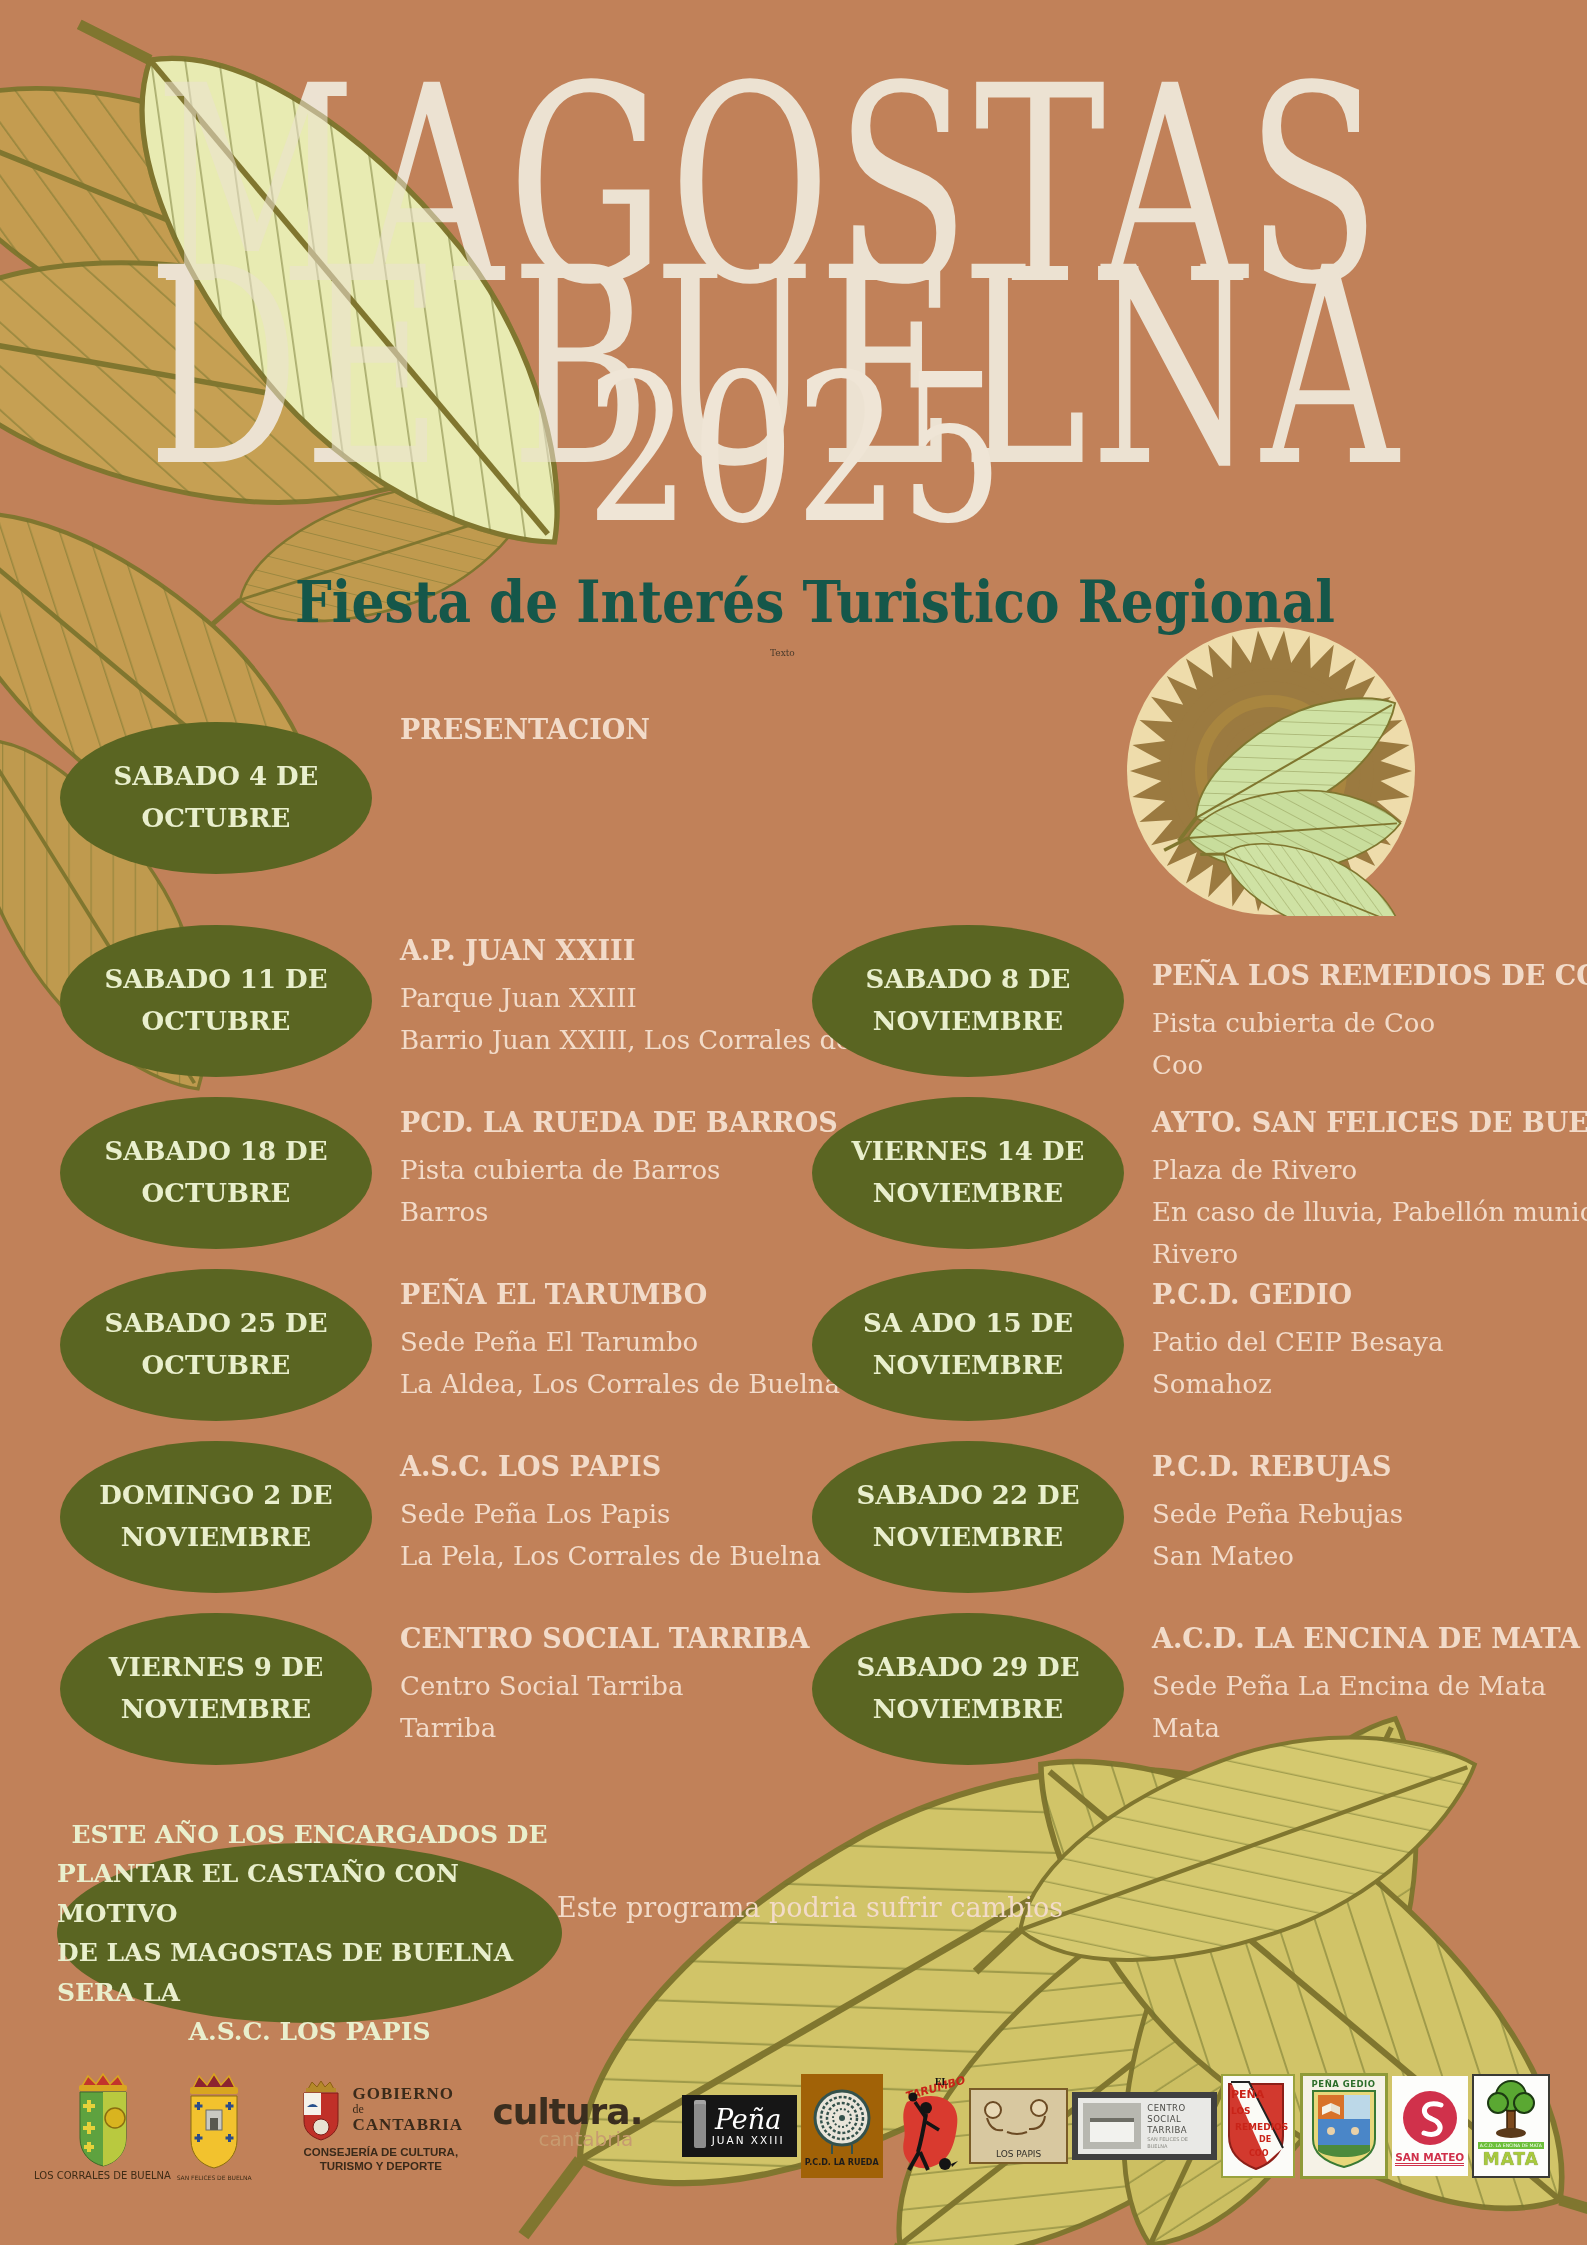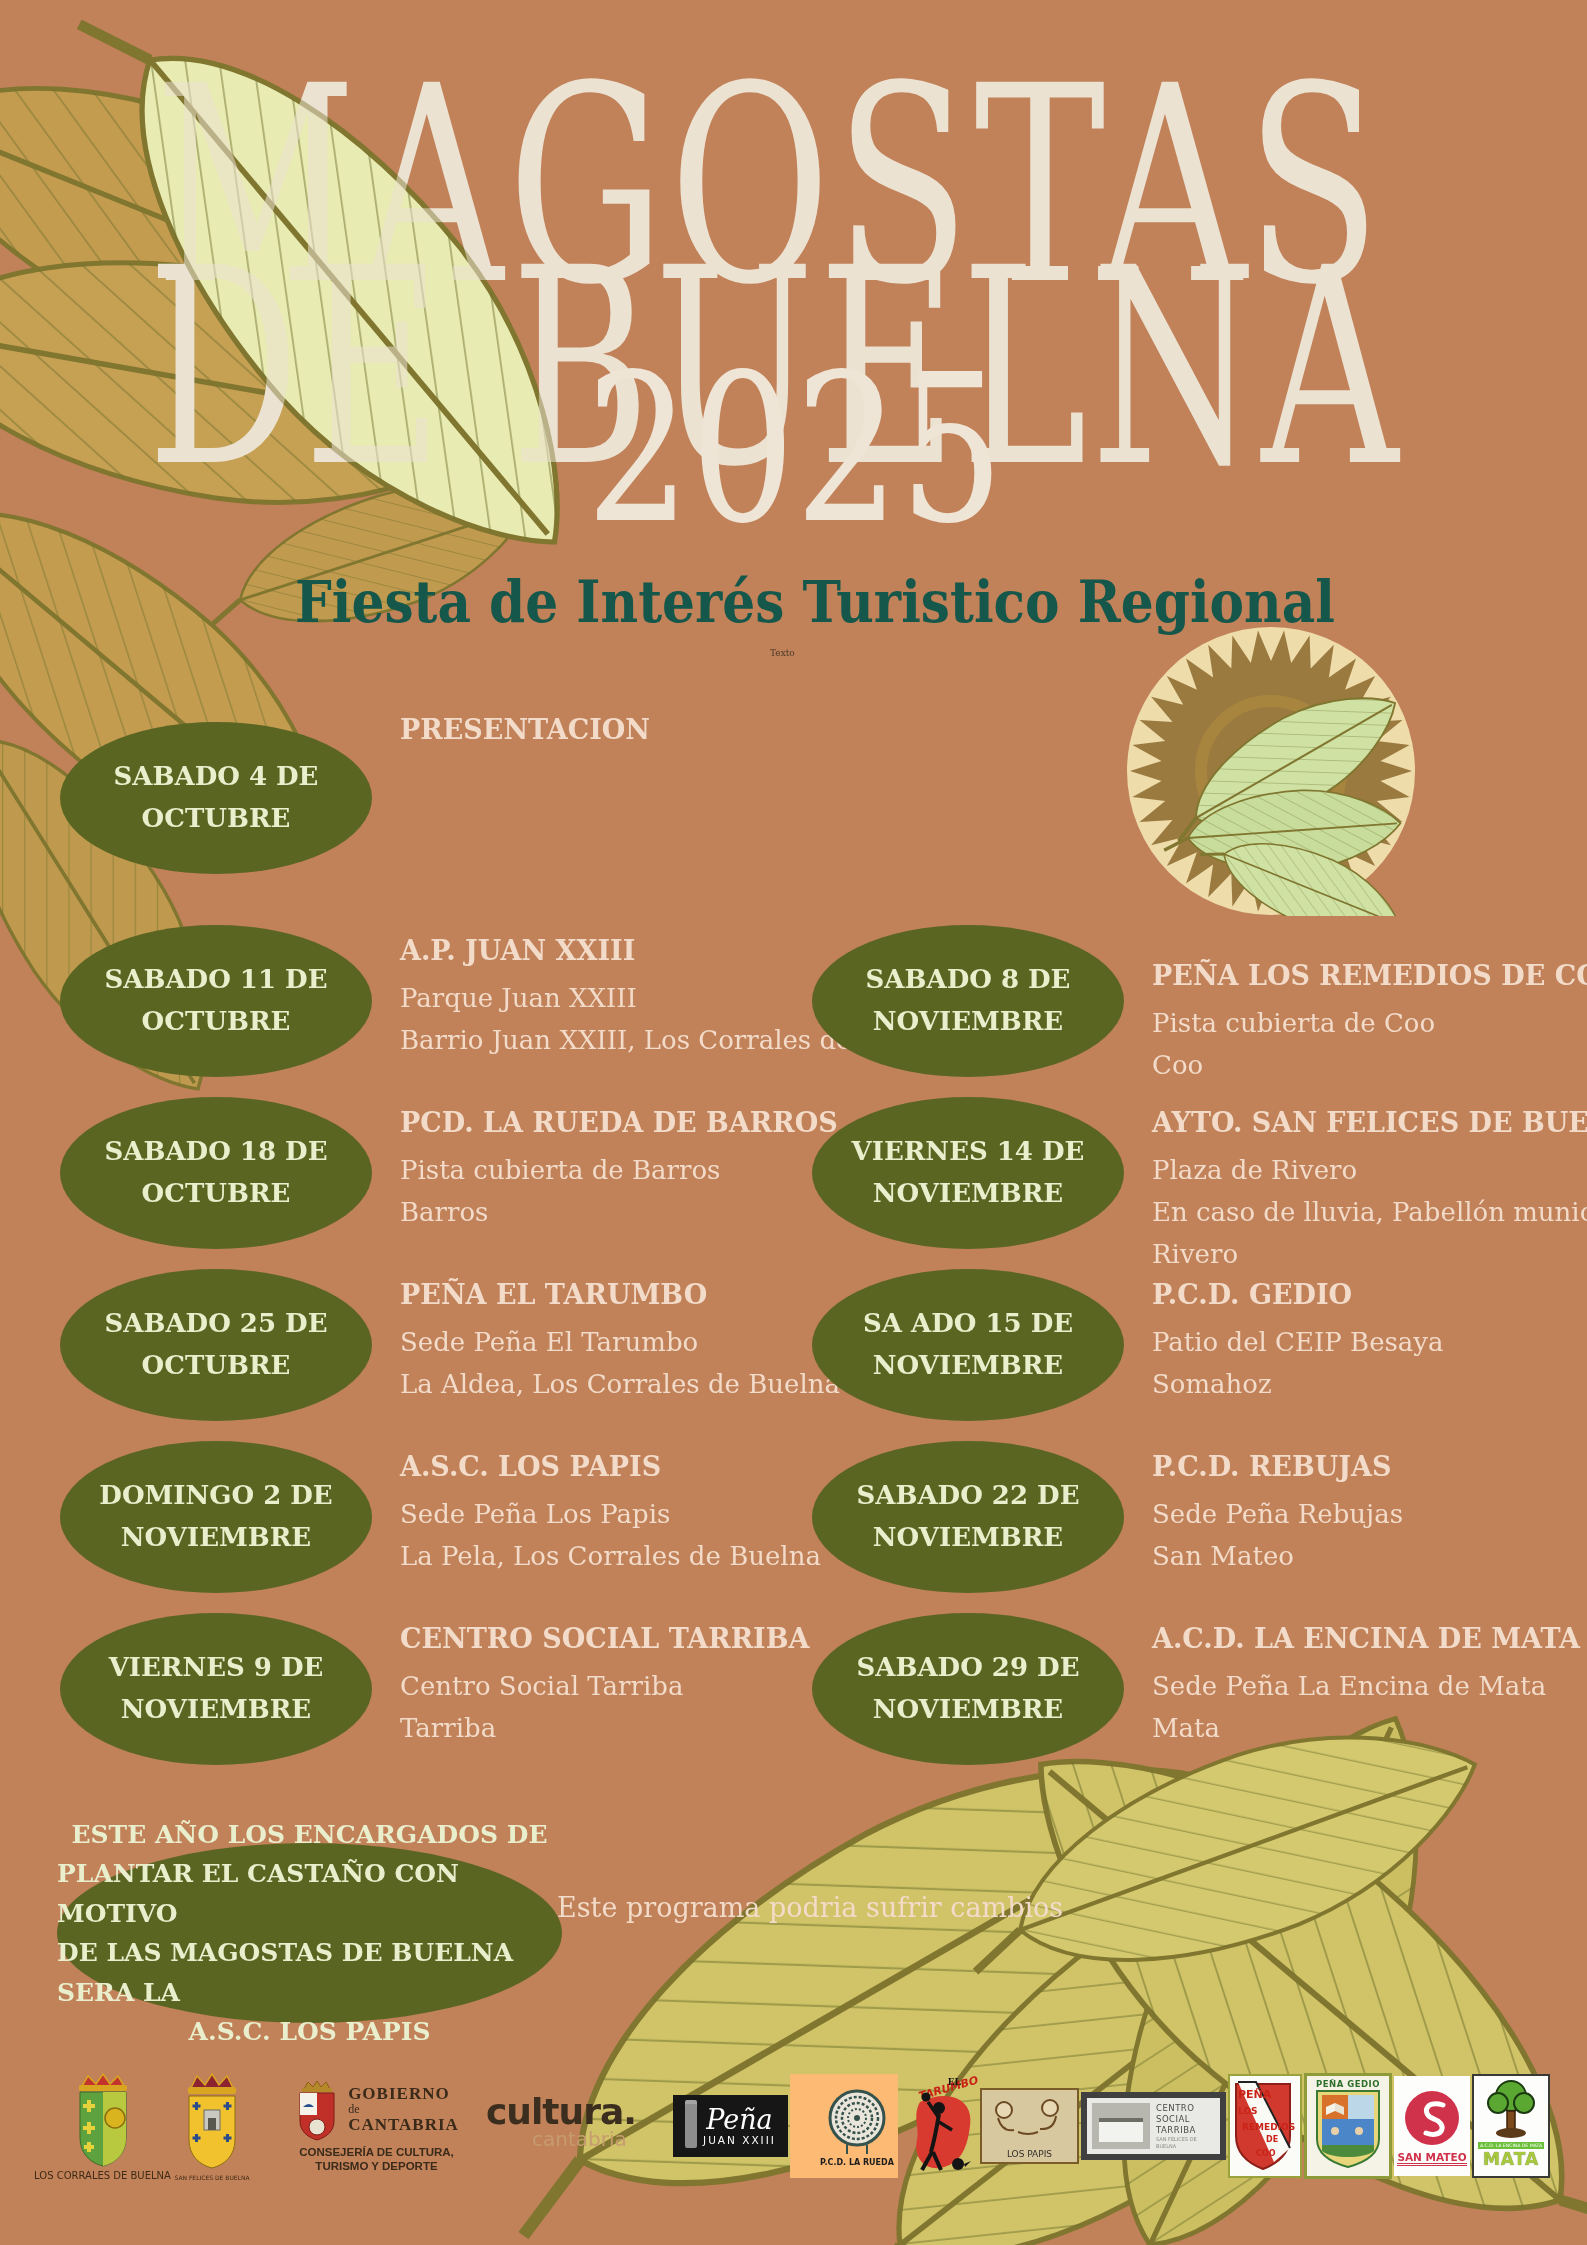--- a/index.html
+++ b/index.html
@@ -55,21 +55,21 @@
   .gob-l2{font-size:12px;}
   .gob-cap{font-family:"Liberation Sans",sans-serif;font-size:11.5px;font-weight:bold;color:#3a2a1a;text-align:center;line-height:1.25;margin-top:4px;white-space:nowrap;}
   .cultura{position:relative;width:185px;height:70px;font-family:"DejaVu Sans",sans-serif;}
   .cultura-word{font-size:36px;font-weight:bold;color:#3b2e1f;letter-spacing:-1px;}
   .cultura-sub{position:absolute;left:46px;top:36px;font-size:20px;color:#c79b70;}
   .jx{width:115px;height:62px;background:#161616;display:flex;align-items:center;justify-content:center;gap:6px;}
   .jx-col{width:12px;height:44px;background:#8d8d8d;border-radius:2px;box-shadow:0 -4px 0 #a5a5a5;}
   .jx-text{color:#fff;text-align:center;line-height:1;}
   .jx-script{font-family:"DejaVu Serif",serif;font-style:italic;font-size:27px;}
   .jx-cap{font-family:"DejaVu Sans",sans-serif;font-size:10.5px;letter-spacing:2px;margin-top:2px;}
-  .rueda{width:82px;height:104px;background:#fdba74;display:flex;flex-direction:column;align-items:center;justify-content:center;padding-left:26px;}
+  .rueda{width:82px;height:104px;background:#a16207;display:flex;flex-direction:column;align-items:center;justify-content:center;}
   .rueda .lg-cap{font-size:8px;font-weight:bold;color:#1c1c1c;}
   .tarumbo{width:78px;height:116px;position:relative;}
   .tar-el{position:absolute;left:48px;top:8px;font-family:Liberation Serif, serif;font-size:10px;font-weight:bold;color:#111;}
   .papis{width:95px;height:72px;background:#d8c8a0;border:2px solid #7a5c28;position:relative;display:flex;align-items:flex-end;justify-content:center;}
   .papis .lg-cap{font-size:9px;color:#33302a;margin-bottom:3px;}
   .cst{width:145px;height:68px;background:#e9e9e6;border:6px solid #404040;display:flex;align-items:center;gap:6px;padding:0 5px;box-sizing:border-box;}
   .cst-photo{width:58px;height:46px;background:#b7b7b0;position:relative;flex:0 0 auto;}
   .cst-bldg{position:absolute;left:7px;bottom:7px;width:44px;height:20px;background:#f2f2ee;border-top:4px solid #6e6e66;}
   .cst-text{font-family:"DejaVu Sans",sans-serif;color:#4b4b46;line-height:1.3;}
   .cst-l1,.cst-l2{font-size:8.5px;letter-spacing:.5px;}

